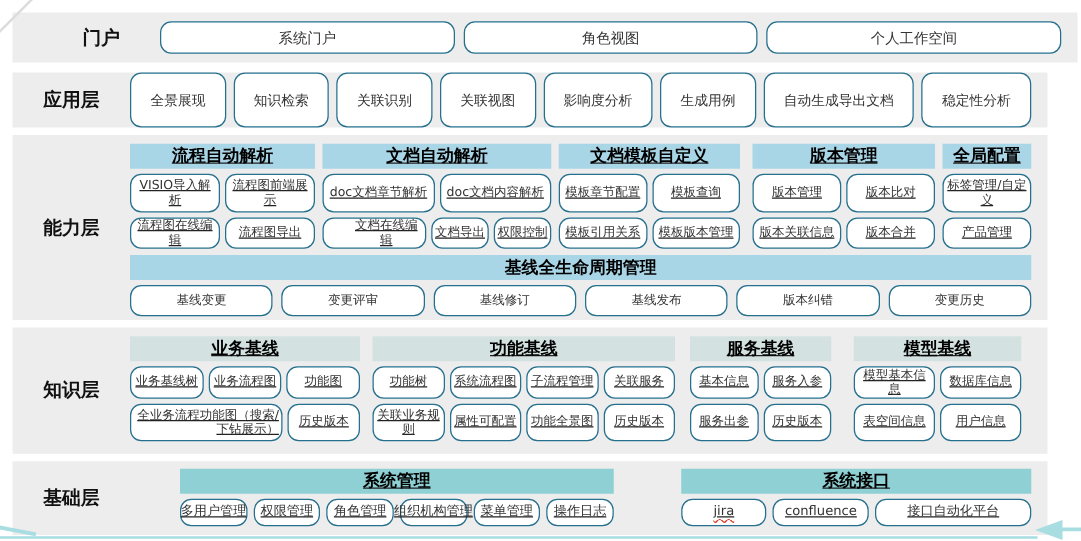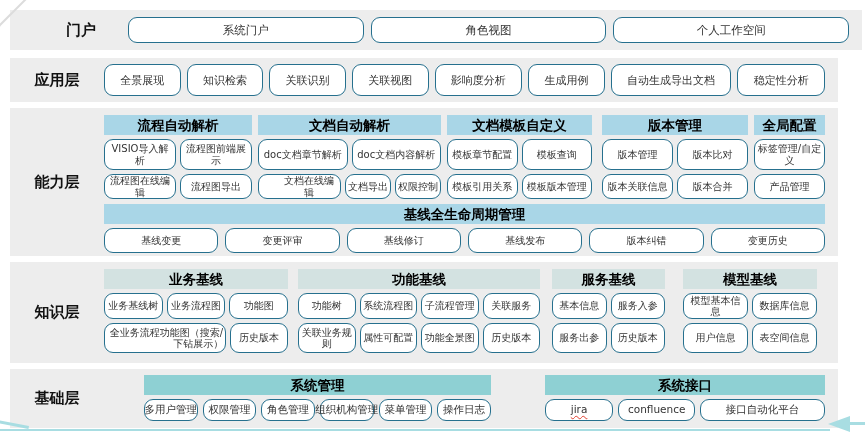--- a/index.html
+++ b/index.html
@@ -12,24 +12,24 @@
   .row-know{top:262px;height:101px;}
   .row-found{top:369px;height:59px;gap:40px;}
   .layer-label{width:94px;display:flex;align-items:center;justify-content:center;
                font-weight:bold;font-size:15px;color:#111;flex:0 0 94px;}
   .content{flex:1;padding-right:13px;min-width:0;}
   .hrow{display:flex;align-items:center;height:100%;gap:7px;}
   .pill{background:#fff;border:1.6px solid var(--box-border,#26708e);border-radius:9px;
         display:flex;align-items:center;justify-content:center;text-align:center;
         color:#333;box-sizing:border-box;}
   .portal-btn{flex:1;height:26px;font-size:11.5px;}
-  .app-btn{flex:1 1 auto;height:32px;font-size:11px;padding:0 9px;white-space:nowrap;}
+  .app-btn{flex:1 1 auto;height:44px;font-size:11px;padding:0 9px;white-space:nowrap;}
   
   .cap-wrap{padding-top:7px;}
-  .sec-flex{display:flex;}
+  .sec-flex{display:flex;text-decoration:underline;}
   .sec{display:flex;flex-direction:column;min-width:0;}
   .cs0{width:148px;}.cs1{width:183px;margin-left:6px;}.cs2{width:145px;margin-left:6px;}
   .cs3{width:146px;margin-left:10px;}.cs4{width:71px;margin-left:6px;}
   .sec-h{height:20px;line-height:20px;text-align:center;font-weight:bold;font-size:13.5px;color:#000;
          white-space:nowrap;overflow:hidden;}
   .cap-h{background:var(--capability-header-bg,#a9d6e7);}
   .know-h{background:var(--knowledge-header-bg,#d3e2e1);}
   .found-h{background:var(--foundation-header-bg,#8ed0d3);}
   .brow{display:flex;gap:4px;margin-top:4px;min-width:0;}
   .h31{height:31px;}.h25{height:25px;}.h26{height:26px;}.h30{height:30px;}.h22{height:22px;}
@@ -208,22 +208,22 @@
             <div class="pill box">历史版本</div>
           </div>
         </div>
         <div class="sec ks3">
           <div class="sec-h know-h">模型基线</div>
           <div class="brow h26">
             <div class="pill box">模型基本信息</div>
             <div class="pill box">数据库信息</div>
           </div>
           <div class="brow h30">
+            <div class="pill box">表空间信息</div>
             <div class="pill box">用户信息</div>
-            <div class="pill box">表空间信息</div>
           </div>
         </div>
       </div>
     </div>
   </div>
 
   <div class="layer-row row-found">
     <div class="layer-label">基础层</div>
     <div class="content" style="padding-top:6px;">
       <div class="sec-flex">

